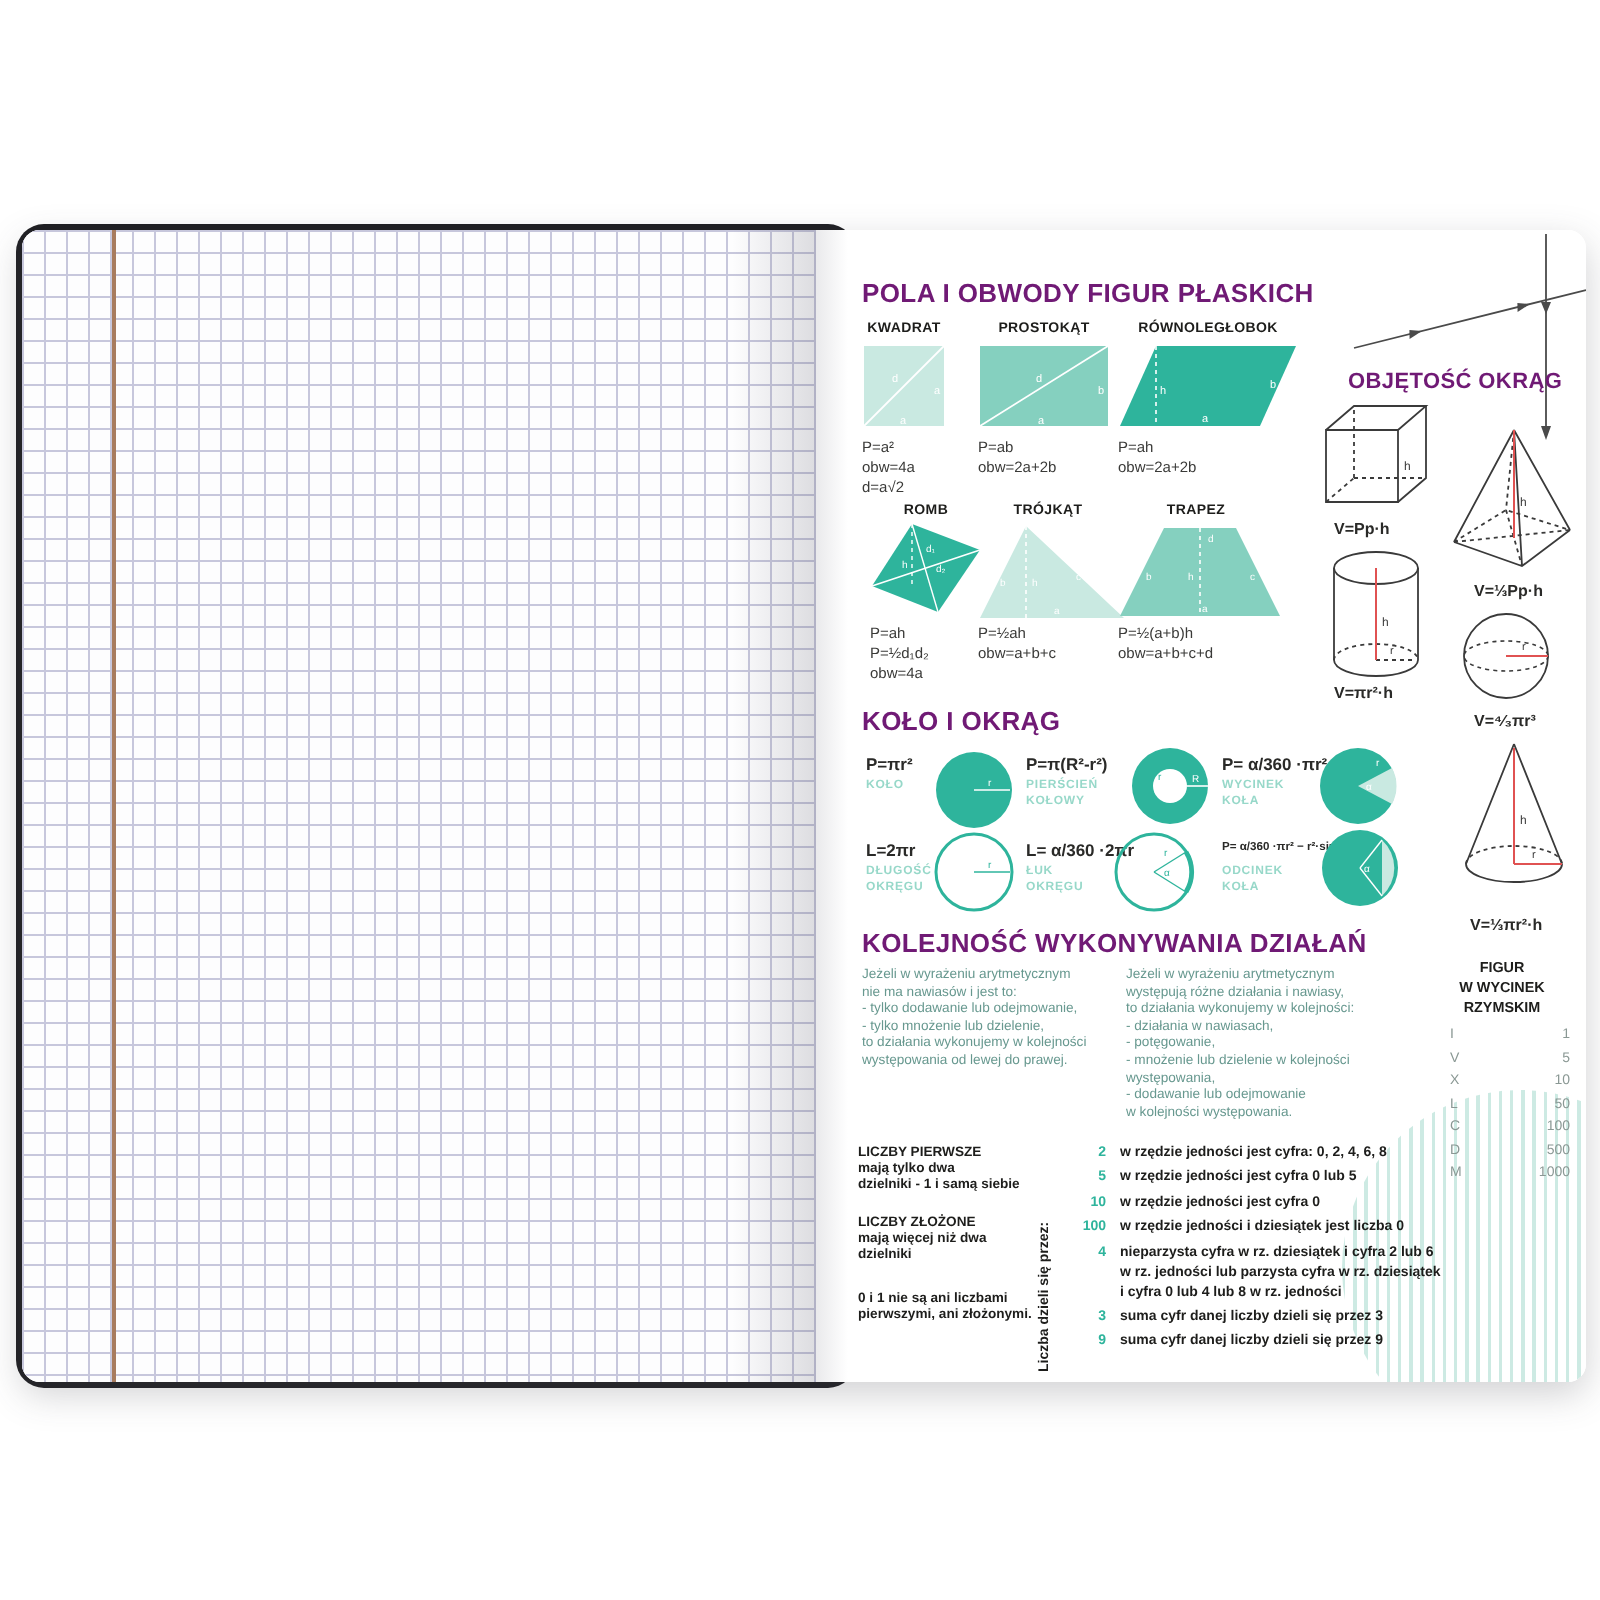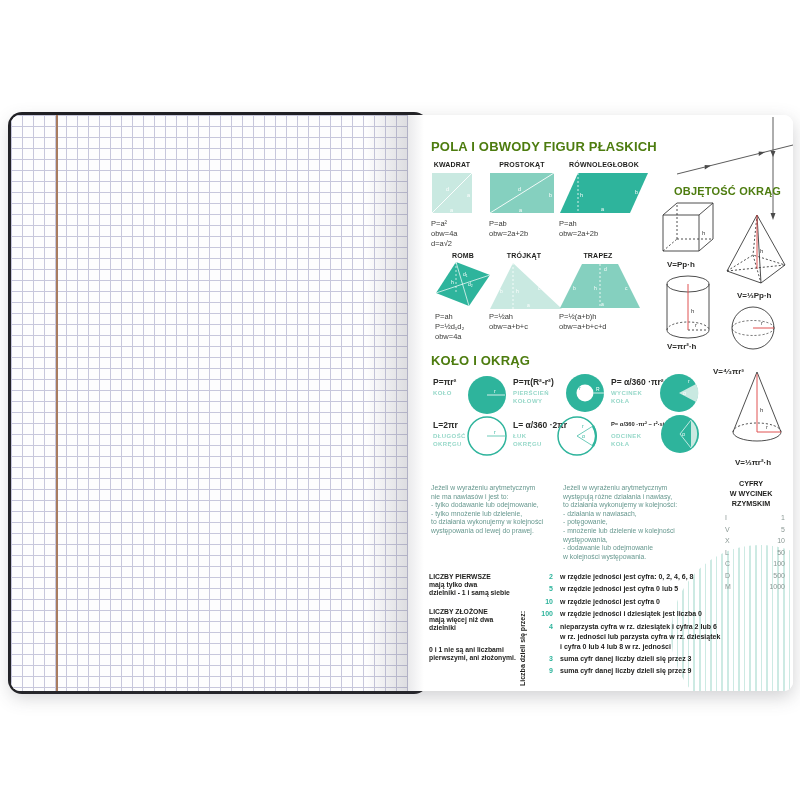--- a/index.html
+++ b/index.html
@@ -8,21 +8,21 @@
   .book{position:absolute;left:8px;top:112px;width:788px;height:582px;}
   .cover{position:absolute;left:0;top:0;width:420px;height:582px;background:#202024;border-radius:14px;}
   .spread{position:absolute;left:3px;top:3px;width:782px;height:576px;border-radius:9px;overflow:hidden;background:#fff;box-shadow:0 6px 18px rgba(70,70,80,.25);}
   .page-left{position:absolute;left:0;top:0;width:397px;height:576px;background:#fdfdfe;
     background-image:repeating-linear-gradient(to right,#c7c7dc 0 1px,transparent 1px 11px),
                      repeating-linear-gradient(to bottom,#c7c7dc 0 1px,transparent 1px 11px);}
   .margin-line{position:absolute;left:45px;top:0;bottom:0;width:2px;background:#a87c5f;}
   .gutter-l{position:absolute;right:0;top:0;bottom:0;width:42px;background:linear-gradient(to right,rgba(90,90,105,0) ,rgba(90,90,105,.20));}
   .page-right{position:absolute;left:397px;top:0;width:385px;height:576px;background:#fff;}
   .gutter-r{position:absolute;left:0;top:0;bottom:0;width:16px;background:linear-gradient(to right,rgba(90,90,105,.13),rgba(90,90,105,0));}
-  .sec-title{font-weight:bold;color:#4d7c0f;font-size:13px;letter-spacing:.2px;white-space:nowrap;}
+  .sec-title{font-weight:bold;color:#701a75;font-size:13px;letter-spacing:.2px;white-space:nowrap;}
   .sec-title.small{font-size:11px;}
   .hdr-sm{font-size:7px;font-weight:bold;color:#1d1d1b;text-align:center;letter-spacing:.2px;white-space:nowrap;}
   .formula{font-size:7.5px;color:#3a3a38;line-height:10px;white-space:nowrap;}
   .c-formula{font-size:8.5px;color:#2a2a28;font-weight:600;white-space:nowrap;}
   .c-formula.tiny{font-size:5.8px;}
   .c-label{font-size:6px;font-weight:bold;color:#97d8c9;line-height:7.5px;letter-spacing:.4px;}
   .v-formula{font-size:8px;color:#2a2a28;font-weight:600;white-space:nowrap;}
   .para{font-size:6.8px;color:#67988f;line-height:8.6px;white-space:nowrap;}
   .bold-sm{font-size:6.8px;font-weight:bold;color:#1d1d1b;line-height:8.2px;white-space:nowrap;}
   .roman-h{font-size:7.2px;font-weight:bold;color:#1d1d1b;text-align:center;line-height:10px;}
@@ -248,35 +248,36 @@
       <text x="32" y="54" font-size="5.5" fill="#3a3a3a">r</text>
     </svg>
     <div class="abs z3 v-formula" style="left:656px;top:227px;">V=πr²·h</div>
 
     <svg class="abs z3" style="left:716px;top:189px;" width="52" height="48" viewBox="0 0 52 48">
       <circle cx="26" cy="24" r="21" fill="none" stroke="#3a3a3a" stroke-width="0.9"></circle>
       <ellipse cx="26" cy="24" rx="21" ry="7.5" fill="none" stroke="#3a3a3a" stroke-width="0.8" stroke-dasharray="2 2"></ellipse>
       <line x1="26" y1="24" x2="47" y2="24" stroke="#e05252" stroke-width="1"></line>
       <text x="34" y="21" font-size="5.5" fill="#3a3a3a">r</text>
     </svg>
-    <div class="abs z3 v-formula" style="left:702px;top:241px;margin-top:11px;">V=⁴⁄₃πr³</div>
+    <div class="abs z3 v-formula" style="left:726px;top:241px;">V=⁴⁄₃πr³</div>
 
     <svg class="abs z3" style="left:718px;top:253px;" width="58" height="80" viewBox="0 0 58 80">
       <g stroke="#3a3a3a" stroke-width="0.9" fill="none">
         <path d="M28 4 L4 64 M28 4 L52 64"></path>
         <path d="M4 64 A24 9 0 0 0 52 64"></path>
         <path d="M4 64 A24 9 0 0 1 52 64" stroke-dasharray="2 2"></path>
       </g>
       <line x1="28" y1="6" x2="28" y2="64" stroke="#e05252" stroke-width="1"></line>
       <line x1="28" y1="64" x2="52" y2="64" stroke="#e05252" stroke-width="1"></line>
       <text x="31" y="44" font-size="6" fill="#3a3a3a">h</text>
       <text x="37" y="61" font-size="5.5" fill="#3a3a3a">r</text>
     </svg>
     <div class="abs z3 v-formula" style="left:724px;top:331px;margin-top:12px;">V=⅓πr²·h</div>
 
+    <div class="abs z3 sec-title" style="left:420px;top:349px;">KOLEJNOŚĆ WYKONYWANIA DZIAŁAŃ</div>
     <div class="abs z3" style="left:420px;top:369px;">
       <div class="para">Jeżeli w wyrażeniu arytmetycznym</div>
       <div class="para">nie ma nawiasów i jest to:</div>
       <div class="para">- tylko dodawanie lub odejmowanie,</div>
       <div class="para">- tylko mnożenie lub dzielenie,</div>
       <div class="para">to działania wykonujemy w kolejności</div>
       <div class="para">występowania od lewej do prawej.</div>
     </div>
     <div class="abs z3" style="left:552px;top:369px;">
       <div class="para">Jeżeli w wyrażeniu arytmetycznym</div>
@@ -284,21 +285,21 @@
       <div class="para">to działania wykonujemy w kolejności:</div>
       <div class="para">- działania w nawiasach,</div>
       <div class="para">- potęgowanie,</div>
       <div class="para">- mnożenie lub dzielenie w kolejności</div>
       <div class="para">występowania,</div>
       <div class="para">- dodawanie lub odejmowanie</div>
       <div class="para">w kolejności występowania.</div>
     </div>
 
     <div class="abs z3" style="left:698px;top:364px;width:84px;">
-      <div class="roman-h">CYFRY</div>
+      <div class="roman-h">FIGUR</div>
       <div class="roman-h">W WYCINEK</div>
       <div class="roman-h">RZYMSKIM</div>
     </div>
     <div class="abs z3" style="left:698px;top:397px;width:84px;">
       <div class="roman-row">
           <span>I</span>
           <span>1</span>
         </div>
       <div class="roman-row">
           <span>V</span>

